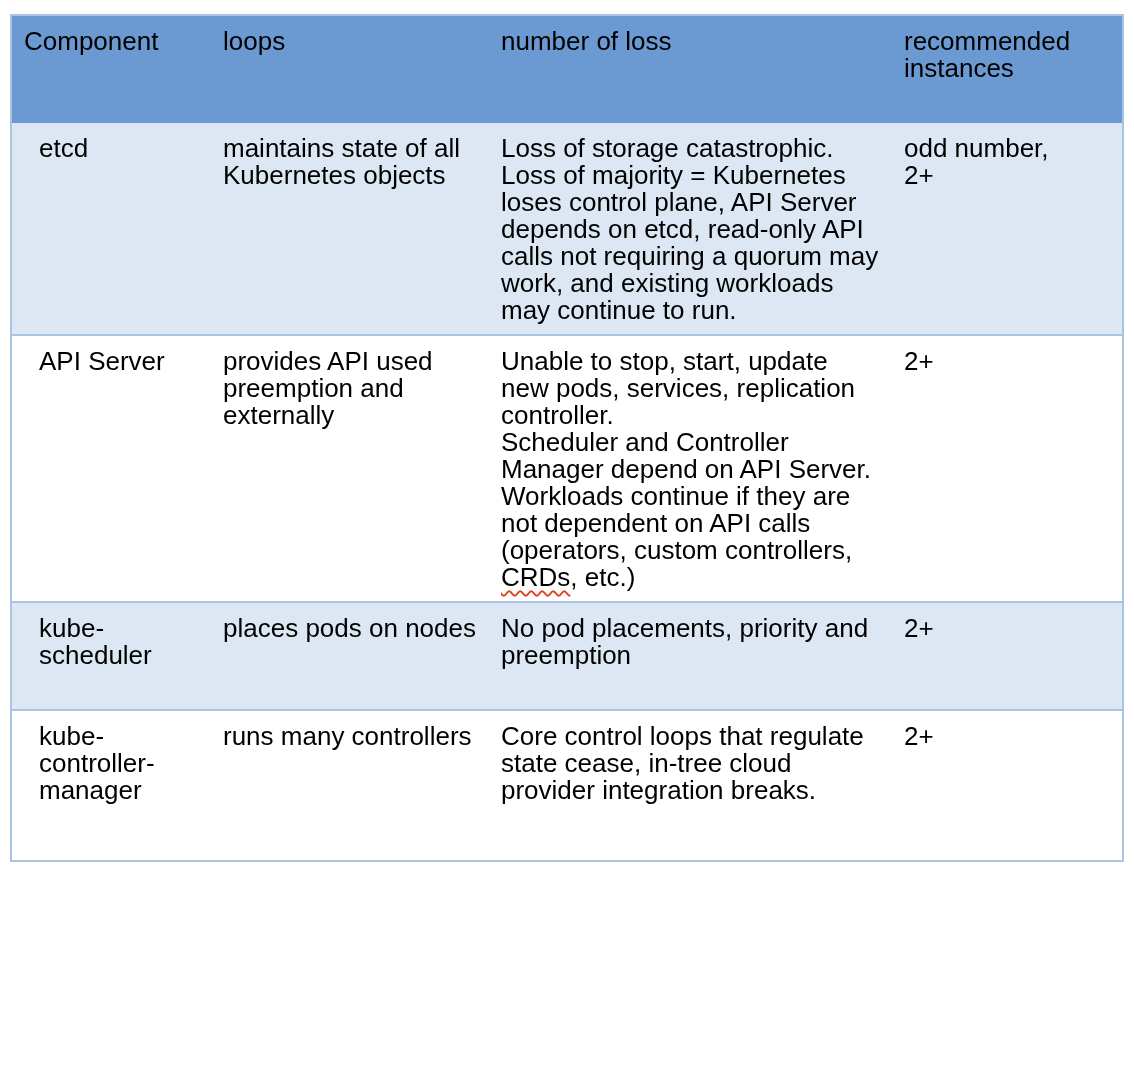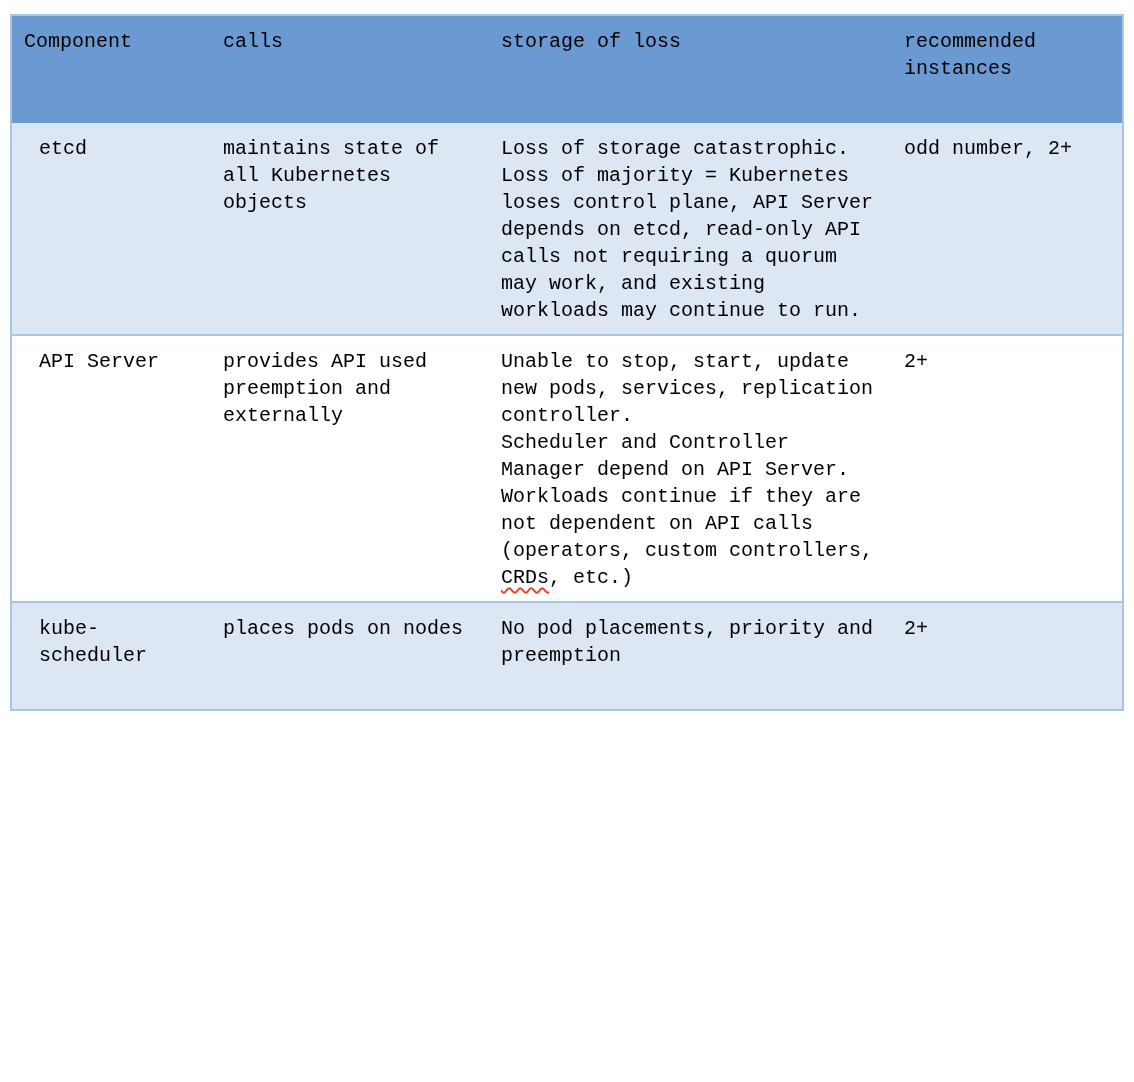--- a/index.html
+++ b/index.html
@@ -25,23 +25,22 @@
     position: absolute;
     left: 10px;
     top: 14px;
     width: 1112px;
   }
   table.k8s-table {
     width: 100%;
     border-collapse: collapse;
     table-layout: fixed;
     border: 2px solid var(--border);
-    font-size: 20px;
+    font-size: 26px;
     line-height: 27px;
-    font-family: Liberation Mono, monospace;
   }
   col.c1 { width: 200px; }
   col.c2 { width: 278px; }
   col.c3 { width: 403px; }
   col.c4 { width: 231px; }
   tr { border-bottom: 2px solid var(--border); }
   tr:last-child { border-bottom: none; }
   th, td {
     vertical-align: top;
     text-align: left;
@@ -77,22 +76,22 @@
   <table class="k8s-table">
     <colgroup>
       <col class="c1">
         <col class="c2">
         <col class="c3">
         <col class="c4">
     </colgroup>
     <thead>
       <tr>
         <th class="c1cell">Component</th>
-        <th>calls</th>
-        <th>storage of loss</th>
+        <th>loops</th>
+        <th>number of loss</th>
         <th class="c4cell">recommended instances</th>
       </tr>
     </thead>
     <tbody>
       <tr class="row-alt r1">
         <td class="c1cell">etcd</td>
         <td>maintains state of all Kubernetes objects</td>
         <td class="multiline">Loss of storage catastrophic.
 Loss of majority = Kubernetes loses control plane, API Server depends on etcd, read-only API calls not requiring a quorum may work, and existing workloads may continue to run.</td>
         <td class="c4cell">odd number, 2+</td>
@@ -103,15 +102,21 @@
         <td><span class="multiline">Unable to stop, start, update new pods, services, replication controller.
 Scheduler and Controller Manager depend on API Server.</span><br><span>Workloads continue if they are not dependent on API calls (operators, custom controllers, </span><span class="spellcheck-squiggle">CRDs</span><span>, etc.)</span></td>
         <td class="c4cell">2+</td>
       </tr>
       <tr class="row-alt r3">
         <td class="c1cell">kube-scheduler</td>
         <td>places pods on nodes</td>
         <td>No pod placements, priority and preemption</td>
         <td class="c4cell">2+</td>
       </tr>
+      <tr class="row-plain r4">
+        <td class="c1cell">kube-controller-manager</td>
+        <td>runs many controllers</td>
+        <td>Core control loops that regulate state cease, in-tree cloud provider integration breaks.</td>
+        <td class="c4cell">2+</td>
+      </tr>
     </tbody>
   </table>
 </div>
 
 </body></html>

